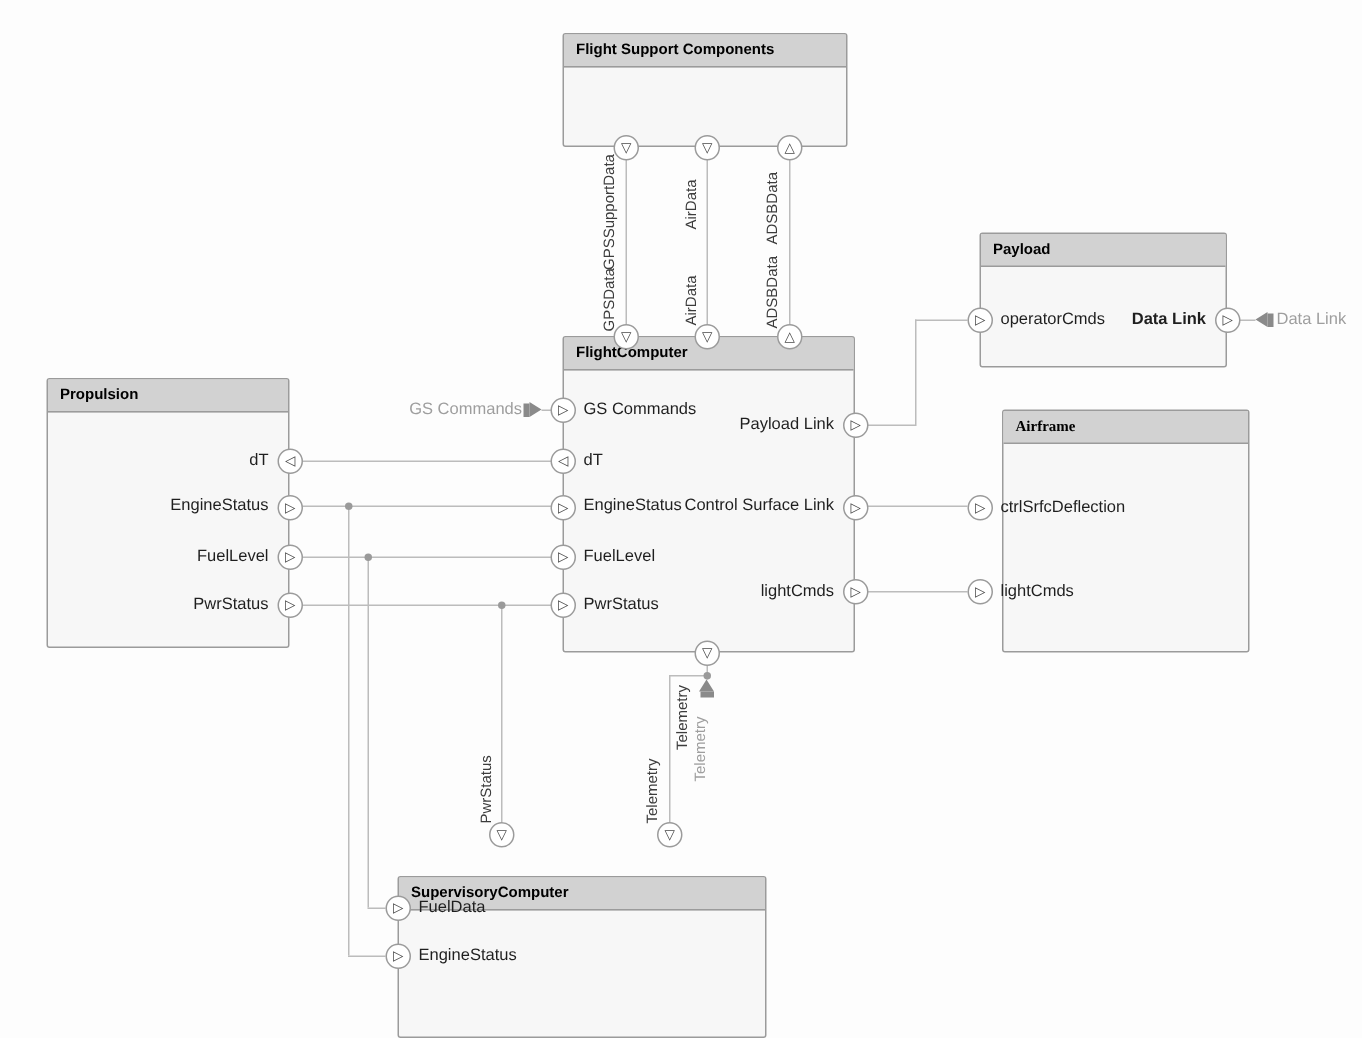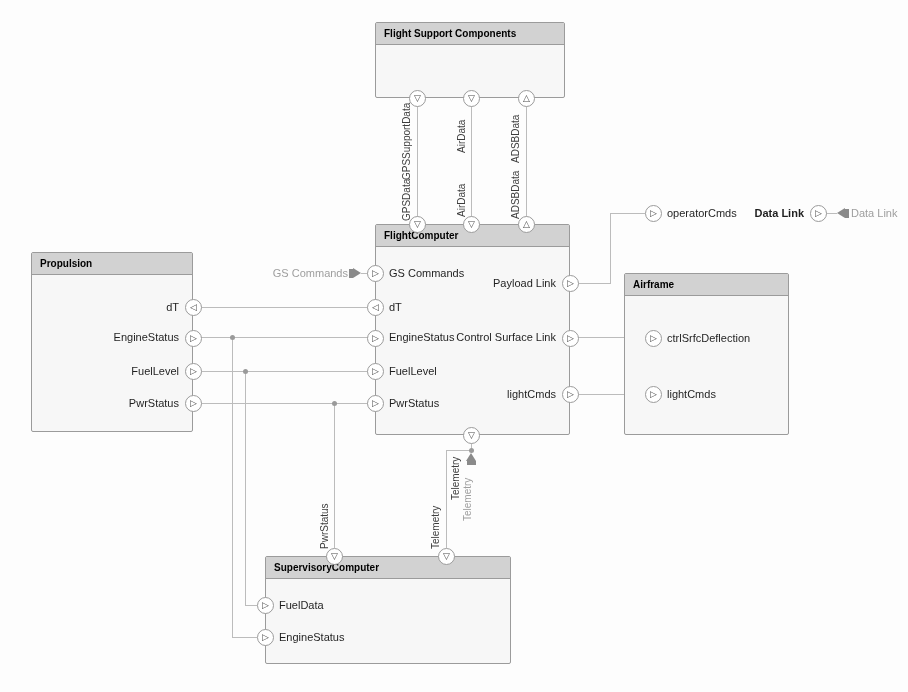--- a/index.html
+++ b/index.html
@@ -80,26 +80,29 @@
   </div>
 
   <div class="block" style="left:31px;top:252px;width:162px;height:180px;">
     <div class="block-header">Propulsion</div>
   </div>
 
   <div class="block" style="left:375px;top:224px;width:195px;height:211px;">
     <div class="block-header">FlightComputer</div>
   </div>
 
-
-  <div class="block" style="left:624px;top:273px;width:165px;height:162px;">
+  <div class="block" style="left:653px;top:155px;width:165px;height:90px;">
+    <div class="block-header">Payload</div>
+  </div>
+
+  <div class="block" style="left:668px;top:273px;width:165px;height:162px;font-family:Liberation Serif, serif;">
     <div class="block-header">Airframe</div>
   </div>
 
-  <div class="block" style="left:265px;top:556px;width:246px;height:108px;">
+  <div class="block" style="left:265px;top:584px;width:246px;height:108px;">
     <div class="block-header">SupervisoryComputer</div>
   </div>
 
   <div class="port" style="left:409px;top:90px;">
       <span>▽</span>
     </div>
   <div class="port" style="left:463px;top:90px;">
       <span>▽</span>
     </div>
   <div class="port" style="left:518px;top:90px;">

